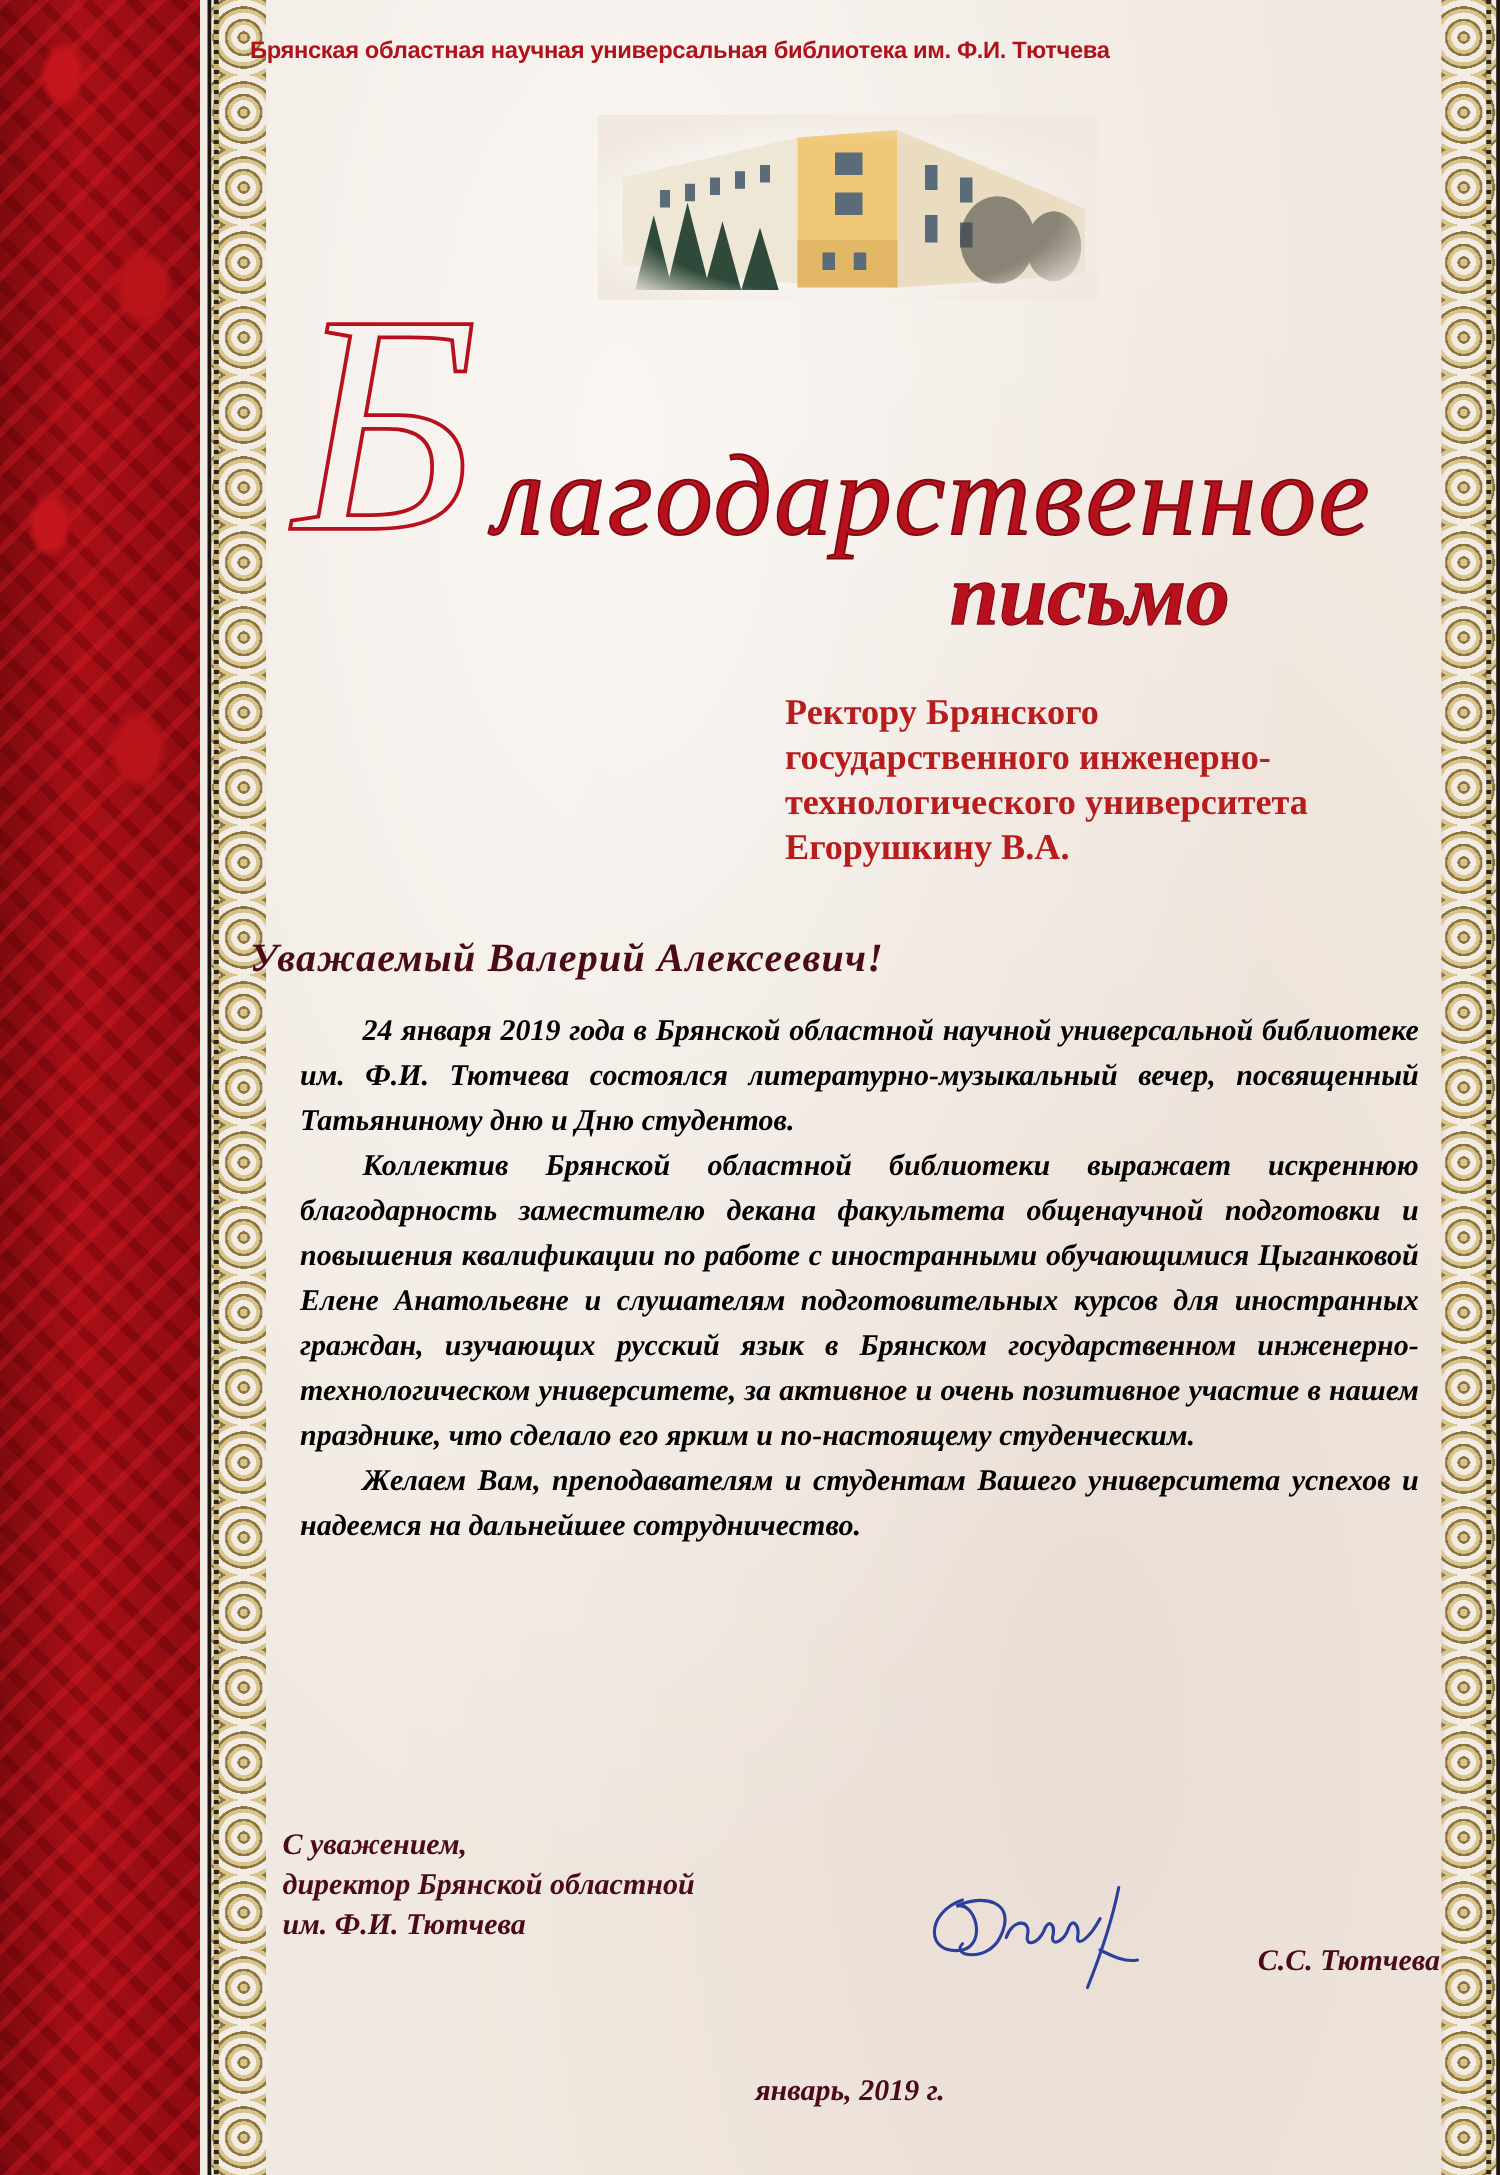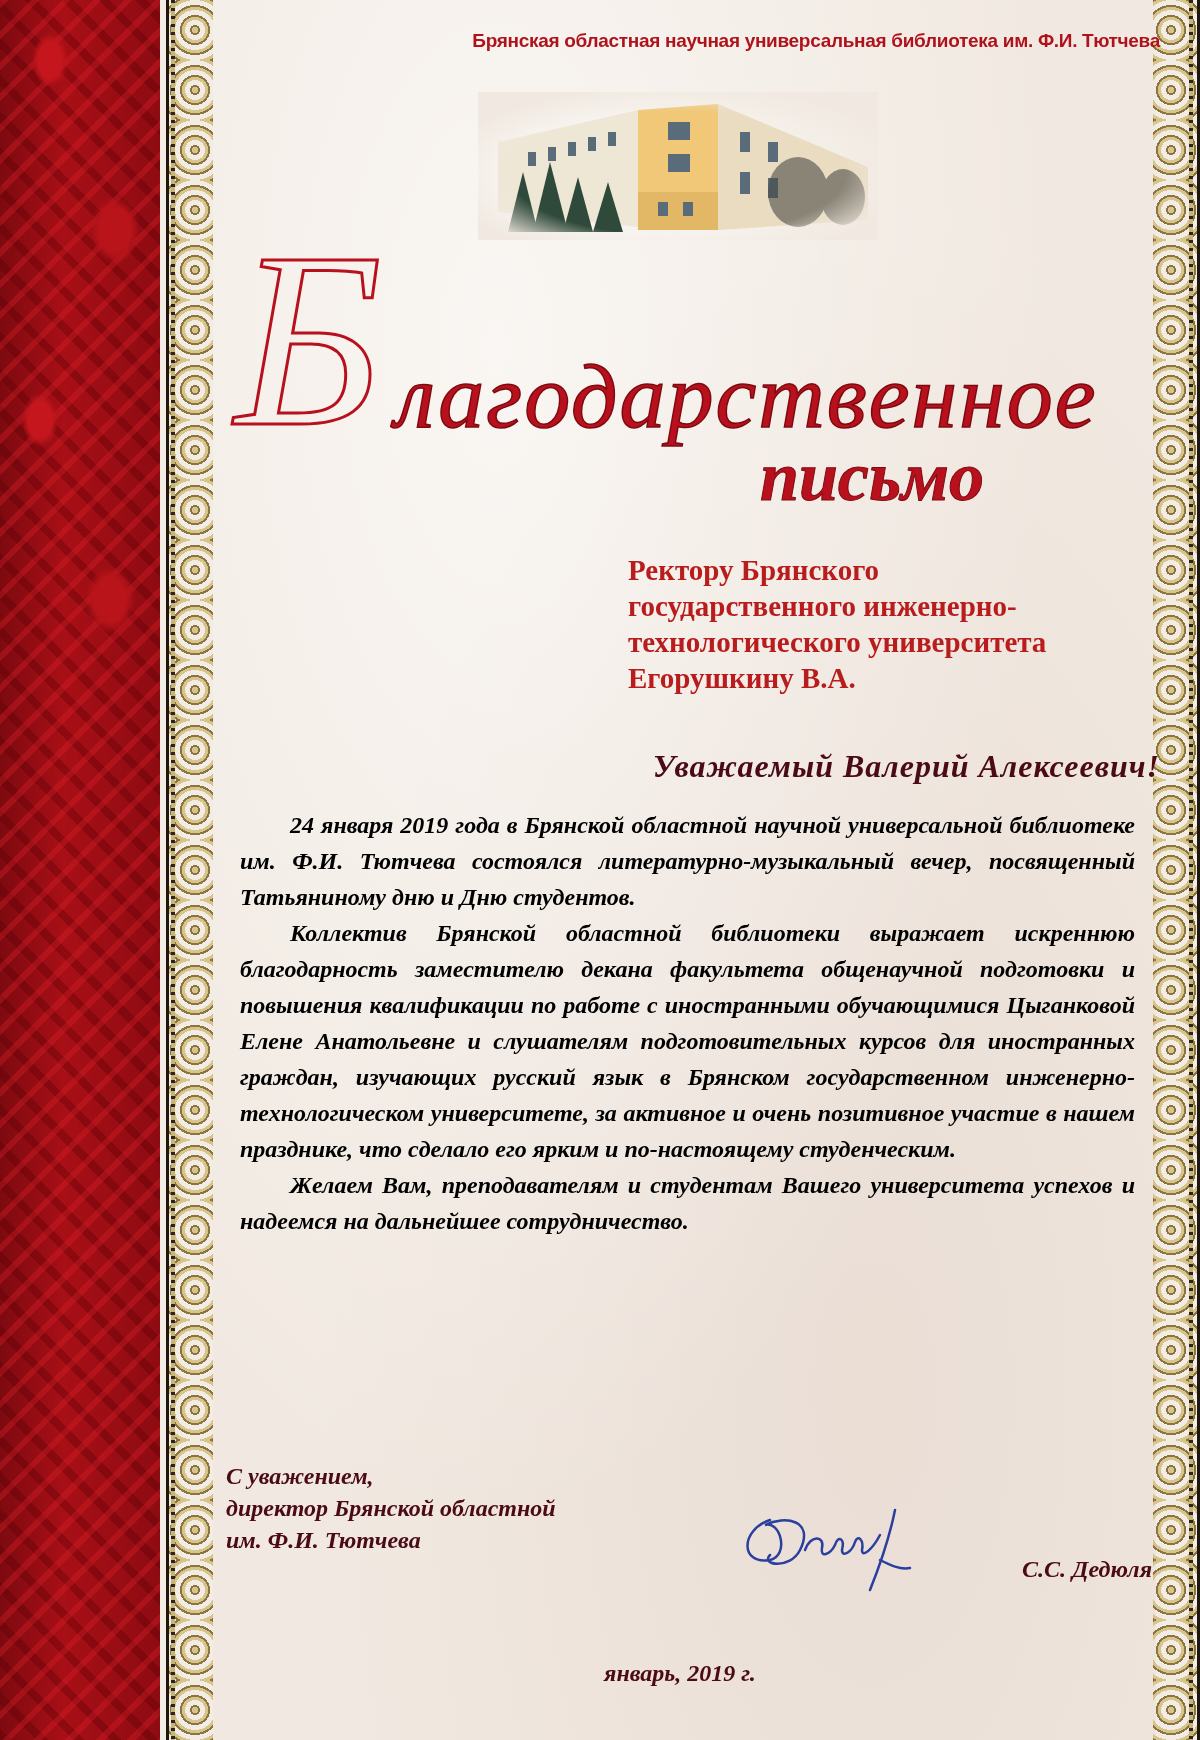--- a/index.html
+++ b/index.html
@@ -36,21 +36,21 @@
     border-right:3px solid #1c160e;
   }
   .paper {
     position:absolute; left:213px; top:0; right:44px; height:1740px;
     background:
       radial-gradient(ellipse at 30% 20%, rgba(255,255,255,.6), transparent 60%),
       radial-gradient(ellipse at 70% 80%, rgba(220,200,190,.35), transparent 60%),
       #f1e9e1;
   }
   .header-line {
-    position:absolute; left:200px; width:960px; top:30px; text-align:right;
+    position:absolute; left:200px; width:960px; top:30px; text-align:left;
     font-family:"Liberation Sans", sans-serif; font-weight:bold; font-size:19px;
     color:#b0121c; letter-spacing:-0.3px;
   }
   .building {
     position:absolute; left:478px; top:92px; width:400px; height:148px;
   }
   .title {
     position:absolute; left:215px; top:215px; width:930px; height:300px;
     color:#b8101c; font-style:italic; font-family:"Liberation Serif", serif;
   }
@@ -65,21 +65,21 @@
   .title .line2 {
     position:absolute; left:545px; top:222px; font-size:70px; font-weight:bold;
     color:#b8101c; -webkit-text-stroke:1px #7d0a10; white-space:nowrap;
   }
   .addressee {
     position:absolute; left:628px; top:552px; width:520px;
     font-weight:bold; font-size:29px; line-height:36px;
     color:#b91c1c;
   }
   .salutation {
-    position:absolute; left:200px; width:960px; top:748px; text-align:right;
+    position:absolute; left:200px; width:960px; top:748px; text-align:left;
     font-style:italic; font-weight:bold; font-size:32px; color:#4a0a16; letter-spacing:1px;
   }
   .body {
     position:absolute; left:240px; width:895px; top:807px;
     font-style:italic; font-weight:bold; font-size:24px; line-height:36px;
     color:#000000; text-align:justify;
   }
   .body p { margin:0; text-indent:50px; }
   .signoff {
     position:absolute; left:226px; top:1460px; width:500px;
@@ -179,15 +179,15 @@
 
 <div class="signature">
   <svg width="240" height="120" viewBox="0 0 240 120" fill="none" stroke="#2a3f9e" stroke-width="2.5" stroke-linecap="round">
     <path d="M40,40 C10,50 10,85 40,80 C60,75 50,40 35,45 C55,35 85,40 70,70 C60,90 30,85 40,75"></path>
     <path d="M75,70 C80,55 95,55 92,68 C90,78 100,75 105,65 C108,55 115,58 112,70 C112,78 122,72 125,62 C128,54 134,60 132,70 C132,78 142,70 150,55"></path>
     <path d="M165,30 C160,55 150,85 140,110"></path>
     <path d="M150,80 C160,85 170,90 180,88"></path>
   </svg>
 </div>
 
-<div class="signer">С.С. Дедюля</div>
+<div class="signer">С.С. Тютчева</div>
 
 <div class="date">январь, 2019 г.</div>
 
 </body></html>

